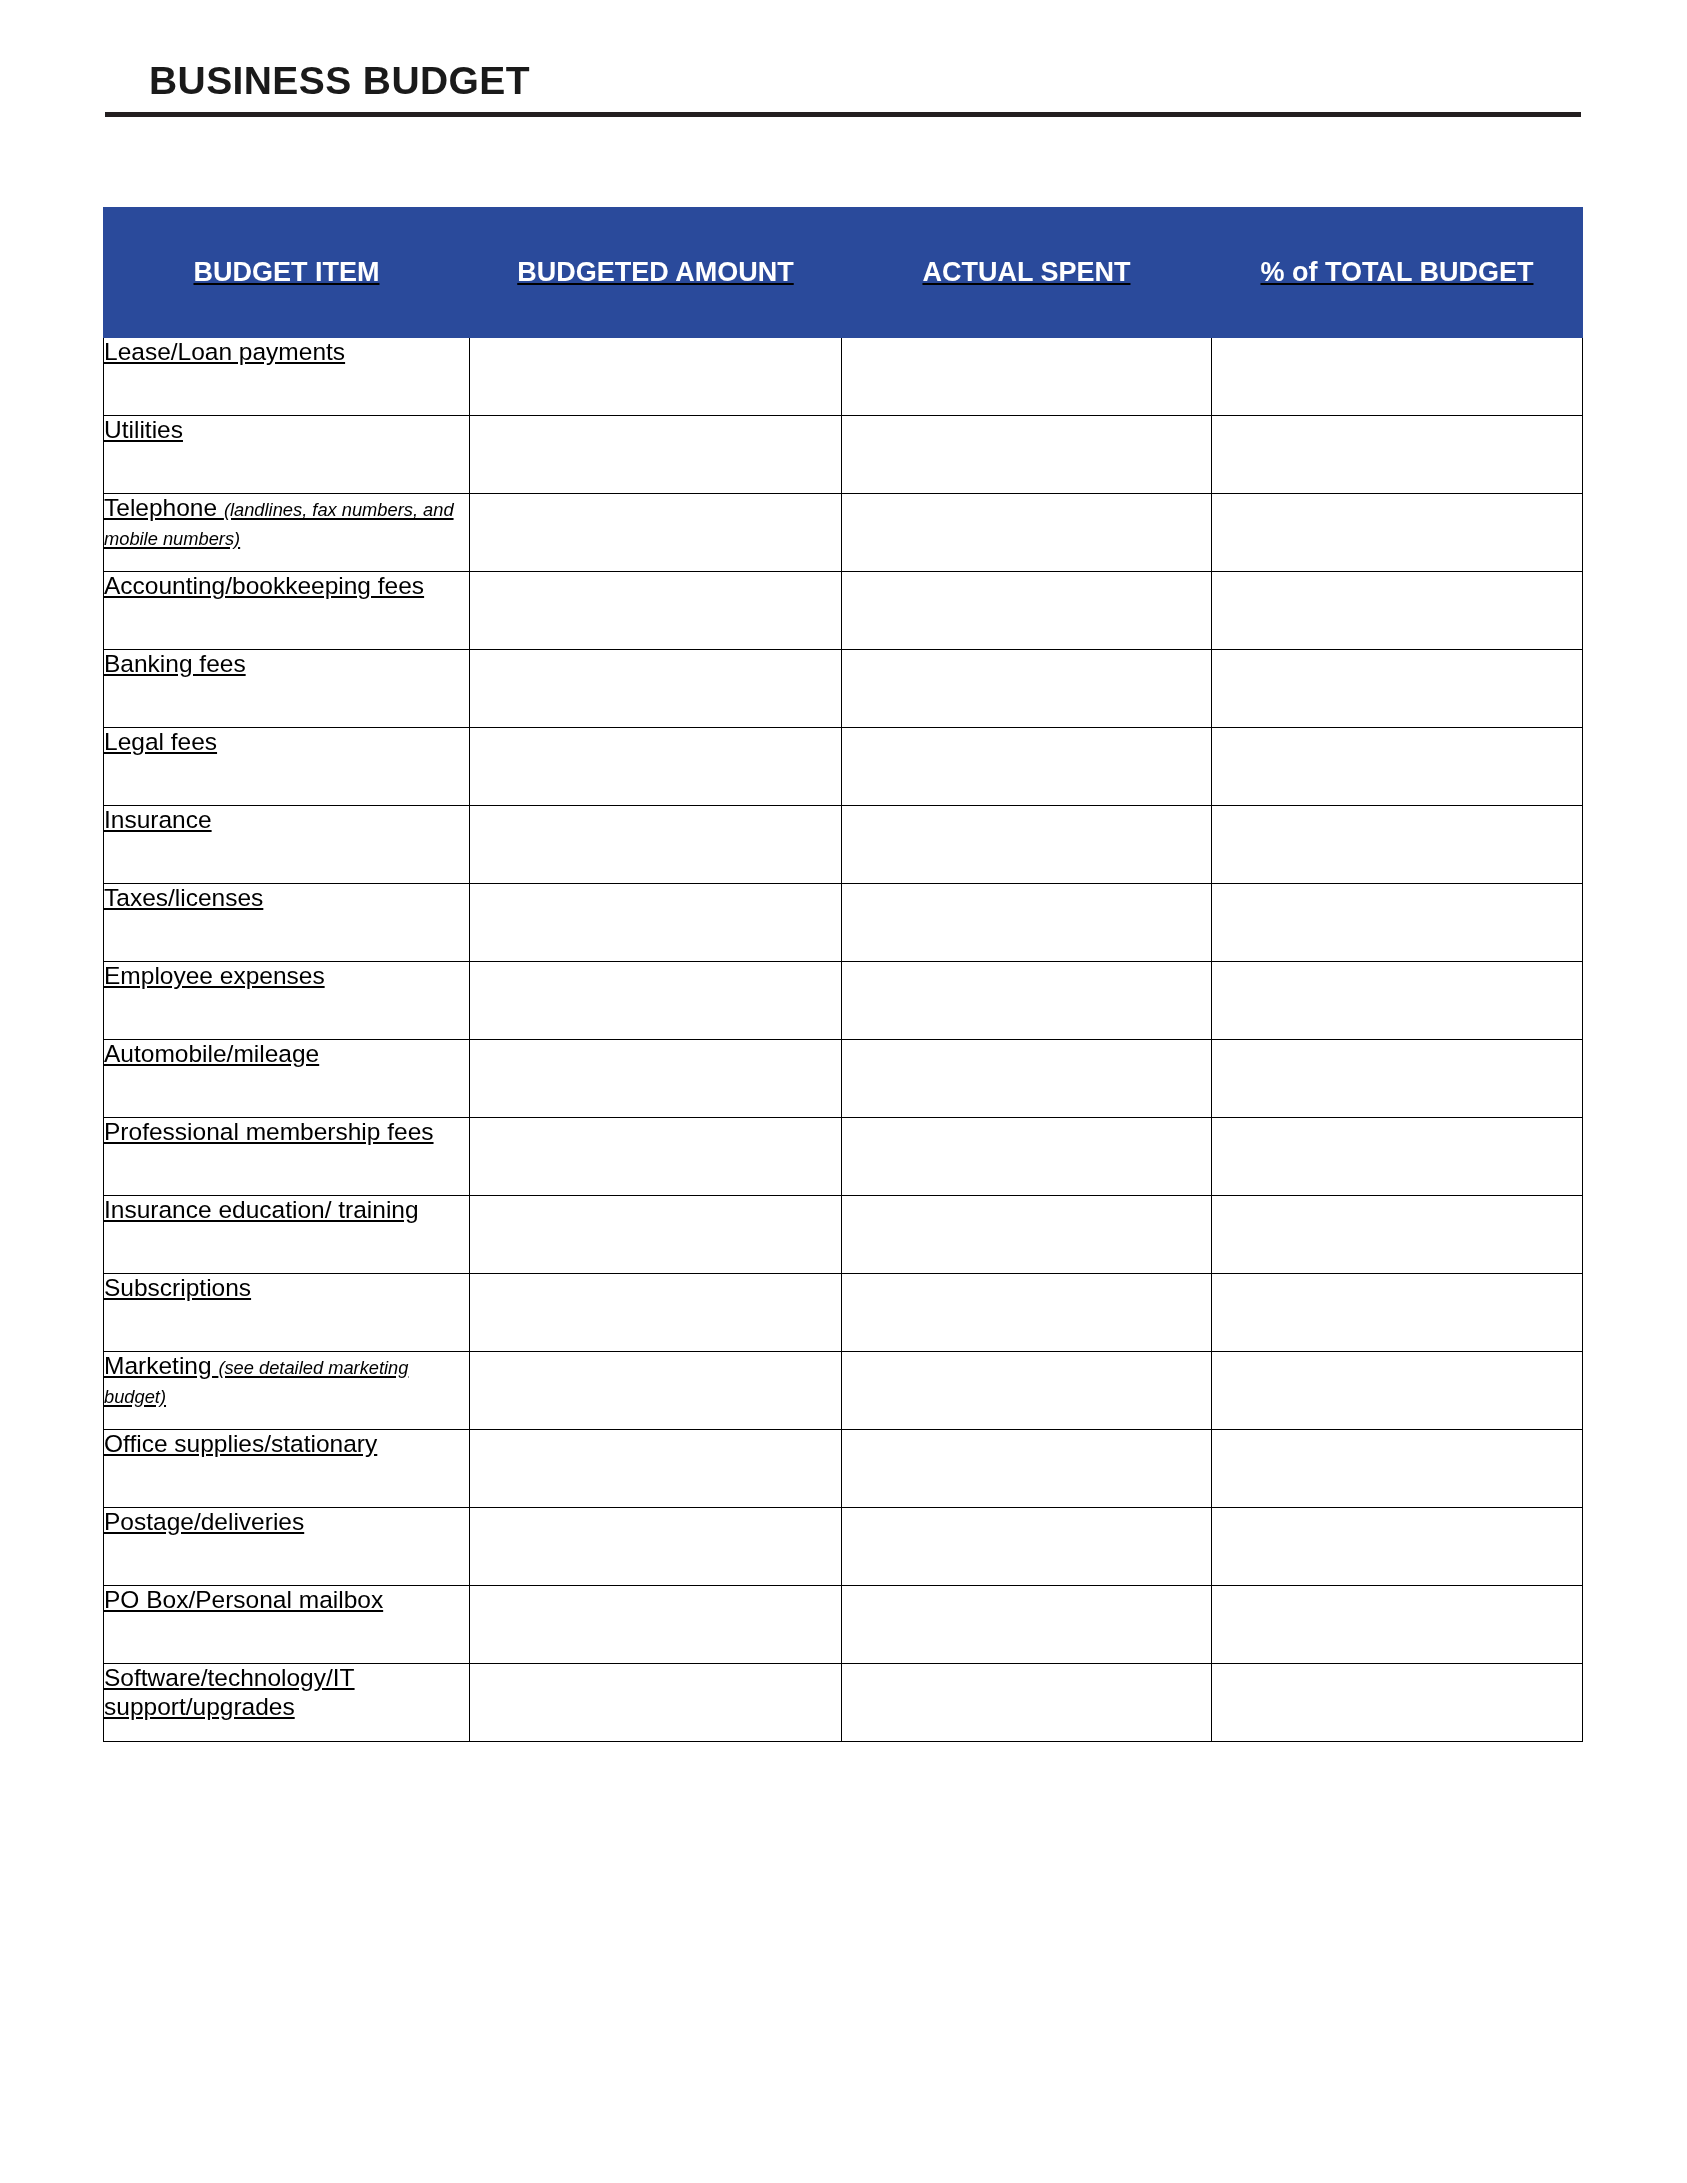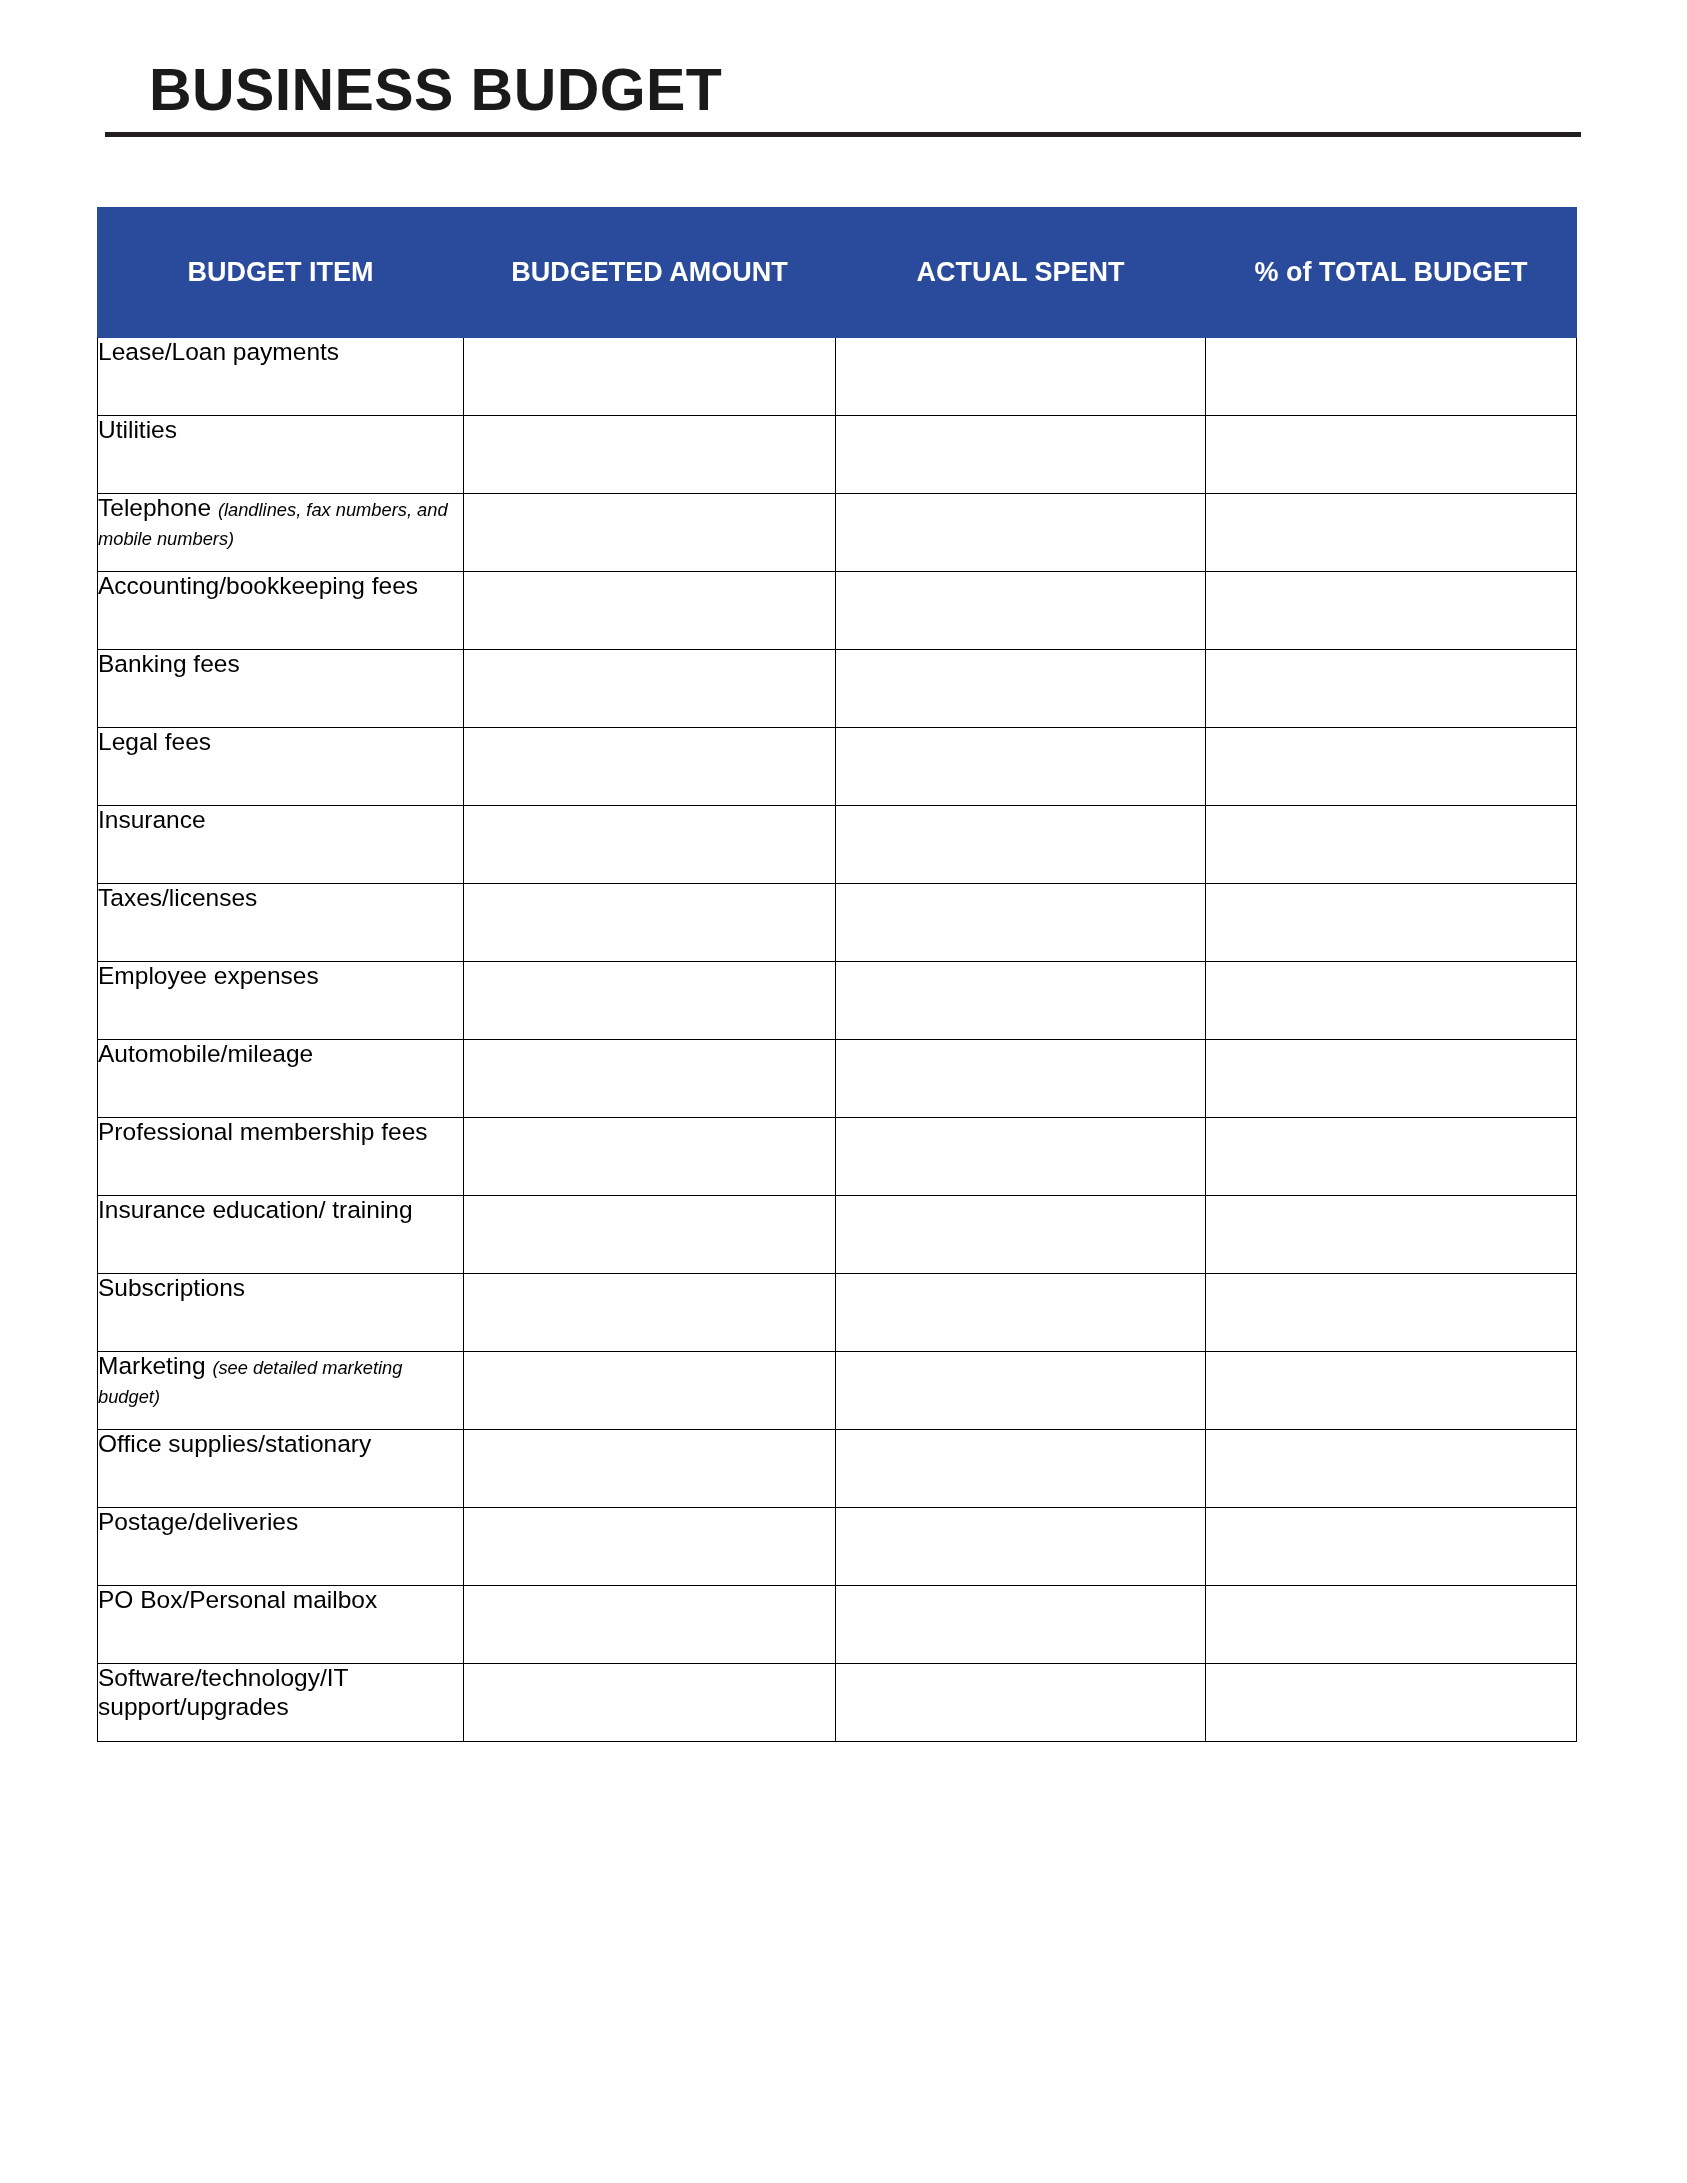--- a/index.html
+++ b/index.html
@@ -23,40 +23,41 @@
     height: 2184px;
     background: #ffffff;
   }
   .title-block {
     position: absolute;
     left: 105px;
     top: 61px;
     width: 1476px;
   }
   .doc-title {
-    font-size: 59px;
+    font-size: 39px;
     font-weight: bold;
     letter-spacing: 0.4px;
     line-height: 1.0;
     padding-left: 44px;
     padding-bottom: 12.2px;
     color: #1a1a1a;
   }
   .title-rule {
     width: 100%;
     height: 5.2px;
     background: #231f20;
   }
   .budget-table {
     position: absolute;
-    left: 97px;
+    left: 103px;
     top: 207px;
     width: 1480px;
     border-collapse: collapse;
     table-layout: fixed;
+    text-decoration: underline;
   }
   .budget-table th,
   .budget-table td {
     border: 1.7px solid #000000;
     padding: 0;
     vertical-align: top;
   }
   .budget-table thead th {
     background: #2a4a9b;
     color: #ffffff;

